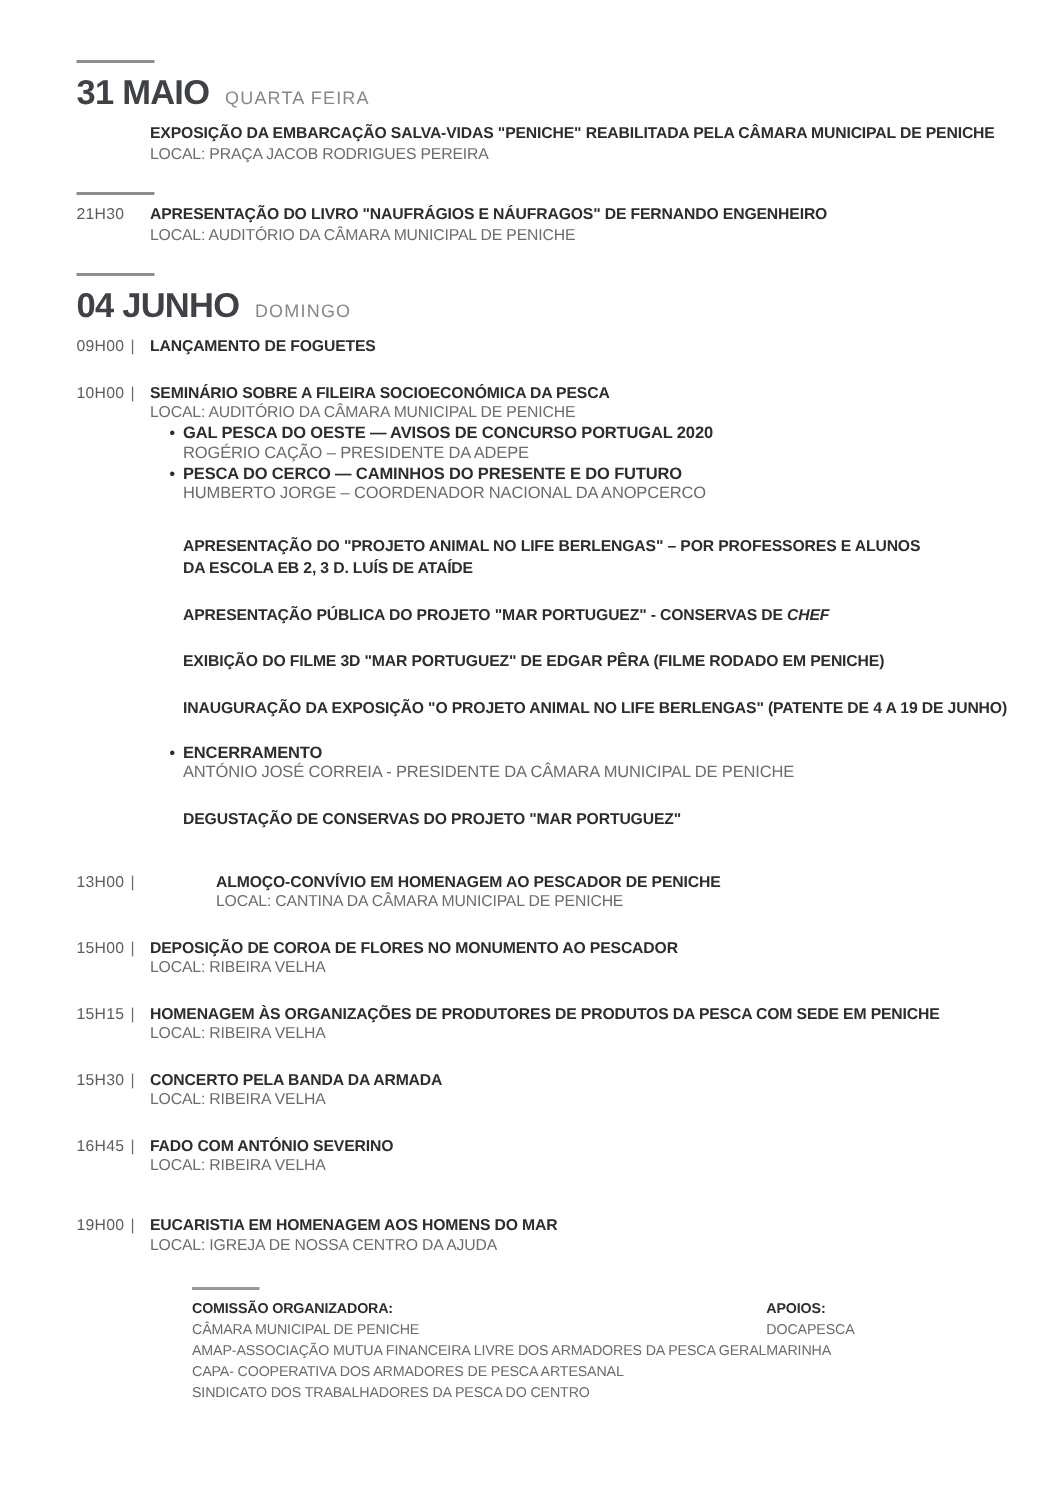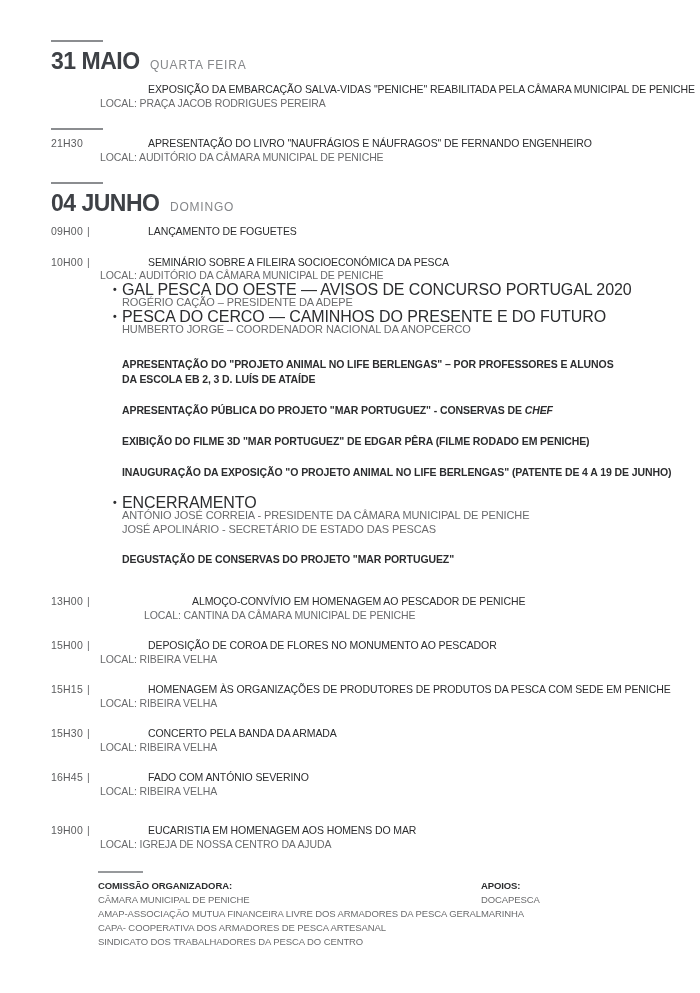--- a/index.html
+++ b/index.html
@@ -26,40 +26,40 @@
   .event { display:flex; margin-bottom:17px; }
   .event.gap-lg { margin-top:28px;gap:44px; }
   .event.gap-xl { margin-top:26px;justify-content:space-between; }
   .time {
     flex:0 0 49px; width:49px; padding-right:10px;
     display:flex; justify-content:space-between;
     font-size:10.5px; color:#5b5c5e; letter-spacing:0.2px; line-height:13.5px;
   }
   .sep { color:#6a6b6d; }
   .body { flex:1; min-width:0; }
-  .title { font-size:10.5px; font-weight:normal; color:#2c2d2f; letter-spacing:-0.1px; line-height:13.5px; white-space:nowrap;margin-left:48px; }
+  .title { font-size:10.5px; font-weight:bold; color:#2c2d2f; letter-spacing:-0.1px; line-height:13.5px; white-space:nowrap; }
   .loc { font-size:10.5px; color:#6a6b6d; letter-spacing:-0.1px; line-height:13.5px; white-space:nowrap; }
 
   
   .bullet-row { display:flex; margin-left:13px; line-height:13.5px; }
   .bullet-row.gap { margin-top:16px; }
   .bullet-marker { width:9px; font-size:10.5px; font-weight:bold; color:#2c2d2f; }
-  .bullet-title { font-size:16px; font-weight:normal; color:#2c2d2f; letter-spacing:-0.1px; white-space:nowrap; }
+  .bullet-title { font-size:11px; font-weight:bold; color:#2c2d2f; letter-spacing:-0.1px; white-space:nowrap; }
   .speaker { margin-left:22px; font-size:11px; color:#6a6b6d; letter-spacing:-0.1px; line-height:13.5px; white-space:nowrap; }
   .detail-para {
     margin-left:22px; font-size:10.5px; font-weight:bold; color:#2c2d2f;
     letter-spacing:-0.1px; line-height:15px; white-space:nowrap;
   }
   .detail-para.wrap { white-space:normal; max-width:495px; }
   .mt-lg { margin-top:20px; }
   .mt-md { margin-top:16px; }
   .italic { font-style:italic; }
 
   
-  .footer { margin-left:47px; margin-top:20px; }
+  .footer { margin-left:77px; margin-top:20px; }
   .footer-rule { width:45px; height:2px; background:#97999c; margin-bottom:6px; }
   .footer-cols { display:flex; }
   .footer-left { flex:0 0 356px; }
   .footer-heading { font-size:9.5px; font-weight:bold; color:#2c2d2f; letter-spacing:-0.1px; line-height:14px; white-space:nowrap; }
   .footer-line { font-size:9.5px; color:#6a6b6d; letter-spacing:-0.1px; line-height:14px; white-space:nowrap; }
 </style>
 </head>
 <body>
 
 <div class="page">
@@ -140,21 +140,20 @@
 
             <div class="detail-para mt-md">EXIBIÇÃO DO FILME 3D "MAR PORTUGUEZ" DE EDGAR PÊRA (FILME RODADO EM PENICHE)</div>
 
             <div class="detail-para mt-md">INAUGURAÇÃO DA EXPOSIÇÃO "O PROJETO ANIMAL NO LIFE BERLENGAS" (PATENTE DE 4 A 19 DE  JUNHO)</div>
 
             <div class="bullet-row gap">
               <span class="bullet-marker">•</span>
               <span class="bullet-title">ENCERRAMENTO</span>
             </div>
             <div class="speaker">ANTÓNIO JOSÉ CORREIA - PRESIDENTE DA CÂMARA MUNICIPAL DE PENICHE</div>
-            <div class="speaker">JOSÉ APOLINÁRIO - SECRETÁRIO DE ESTADO DAS PESCAS</div>
 
             <div class="detail-para mt-md">DEGUSTAÇÃO DE CONSERVAS DO PROJETO "MAR PORTUGUEZ"</div>
           </div>
         </div>
       </div>
 
       <div class="event gap-lg">
         <div class="time">
           <span>13H00</span>
           <span class="sep">|</span>

